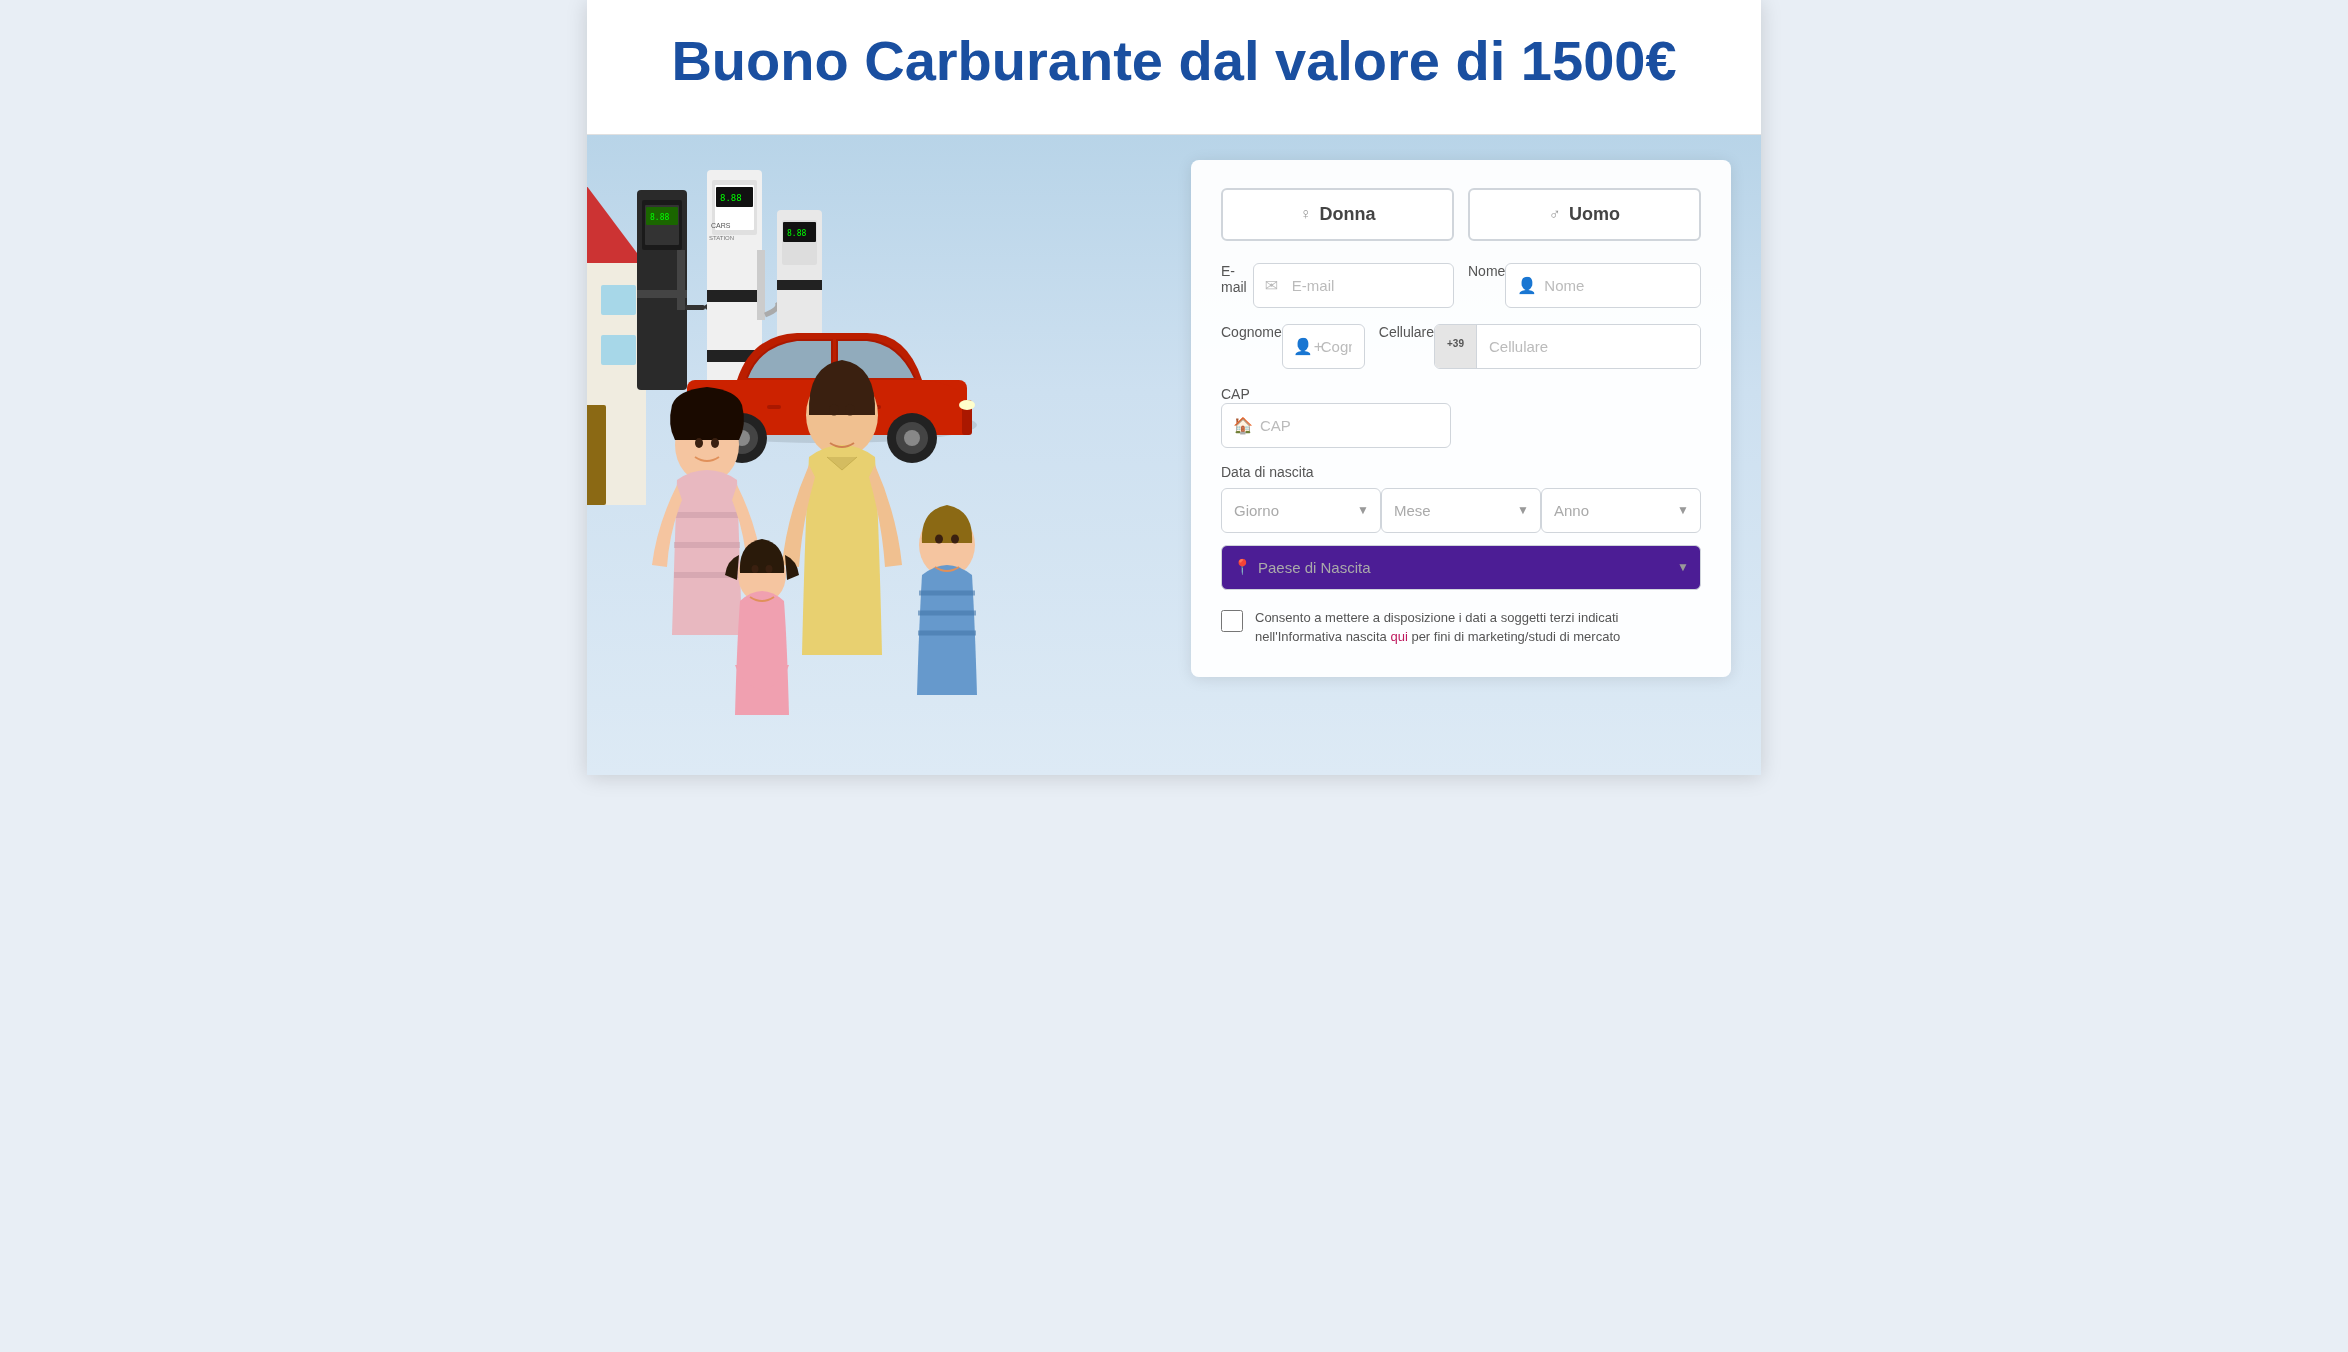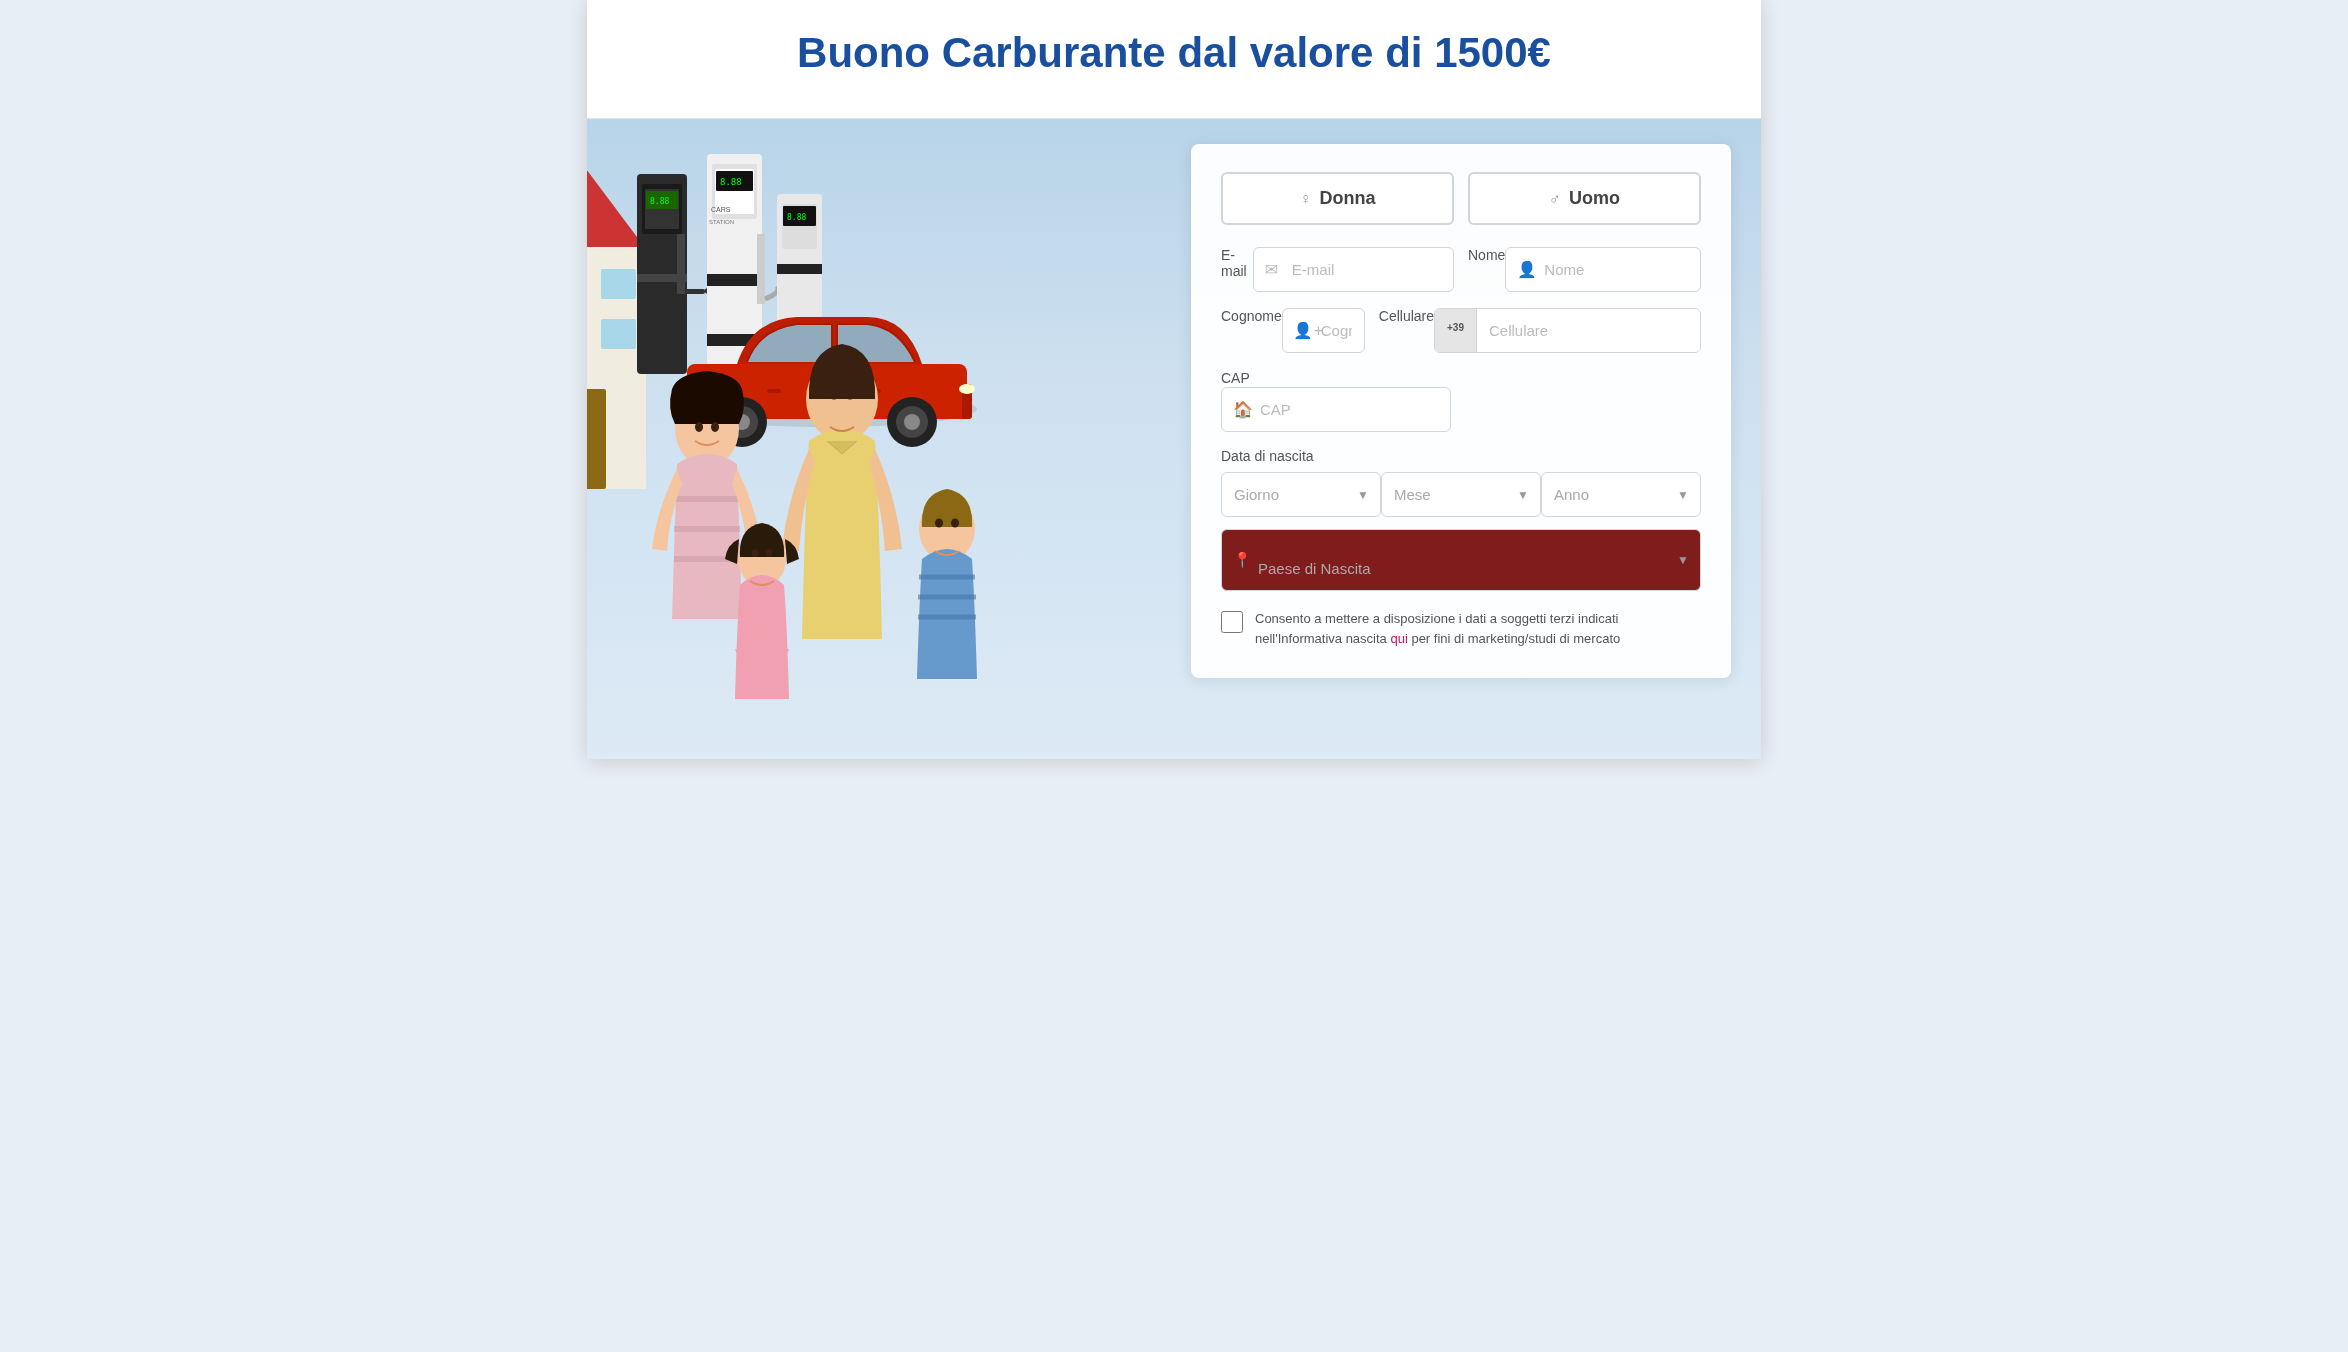--- a/index.html
+++ b/index.html
@@ -21,21 +21,21 @@
 
     
     .header {
       background: #fff;
       text-align: center;
       padding: 30px 20px 28px;
       border-bottom: 1px solid #e0e0e0;
     }
 
     .header h1 {
-      font-size: 42px;
+      font-size: 56px;
       font-weight: 900;
       color: #1a4fa0;
       line-height: 1.1;
       margin-bottom: 14px;
     }
 
     .header p {
       font-size: 22px;
       font-weight: 600;
       color: #aaa;
@@ -242,26 +242,26 @@
     .paese-icon {
       position: absolute;
       left: 12px;
       color: #bbb;
       font-size: 15px;
       pointer-events: none;
     }
 
     .paese-select {
       width: 100%;
-      padding: 30px 36px 13px 36px;
+      padding: 13px 36px 13px 36px;
       border: 1.5px solid #d0d5db;
       border-radius: 6px;
       font-size: 15px;
       color: #aaa;
-      background: #7f1d1d;
+      background: #4c1d95;
       appearance: none;
       -webkit-appearance: none;
       cursor: pointer;
       outline: none;
     }
 
     .paese-arrow {
       position: absolute;
       right: 12px;
       top: 50%;

